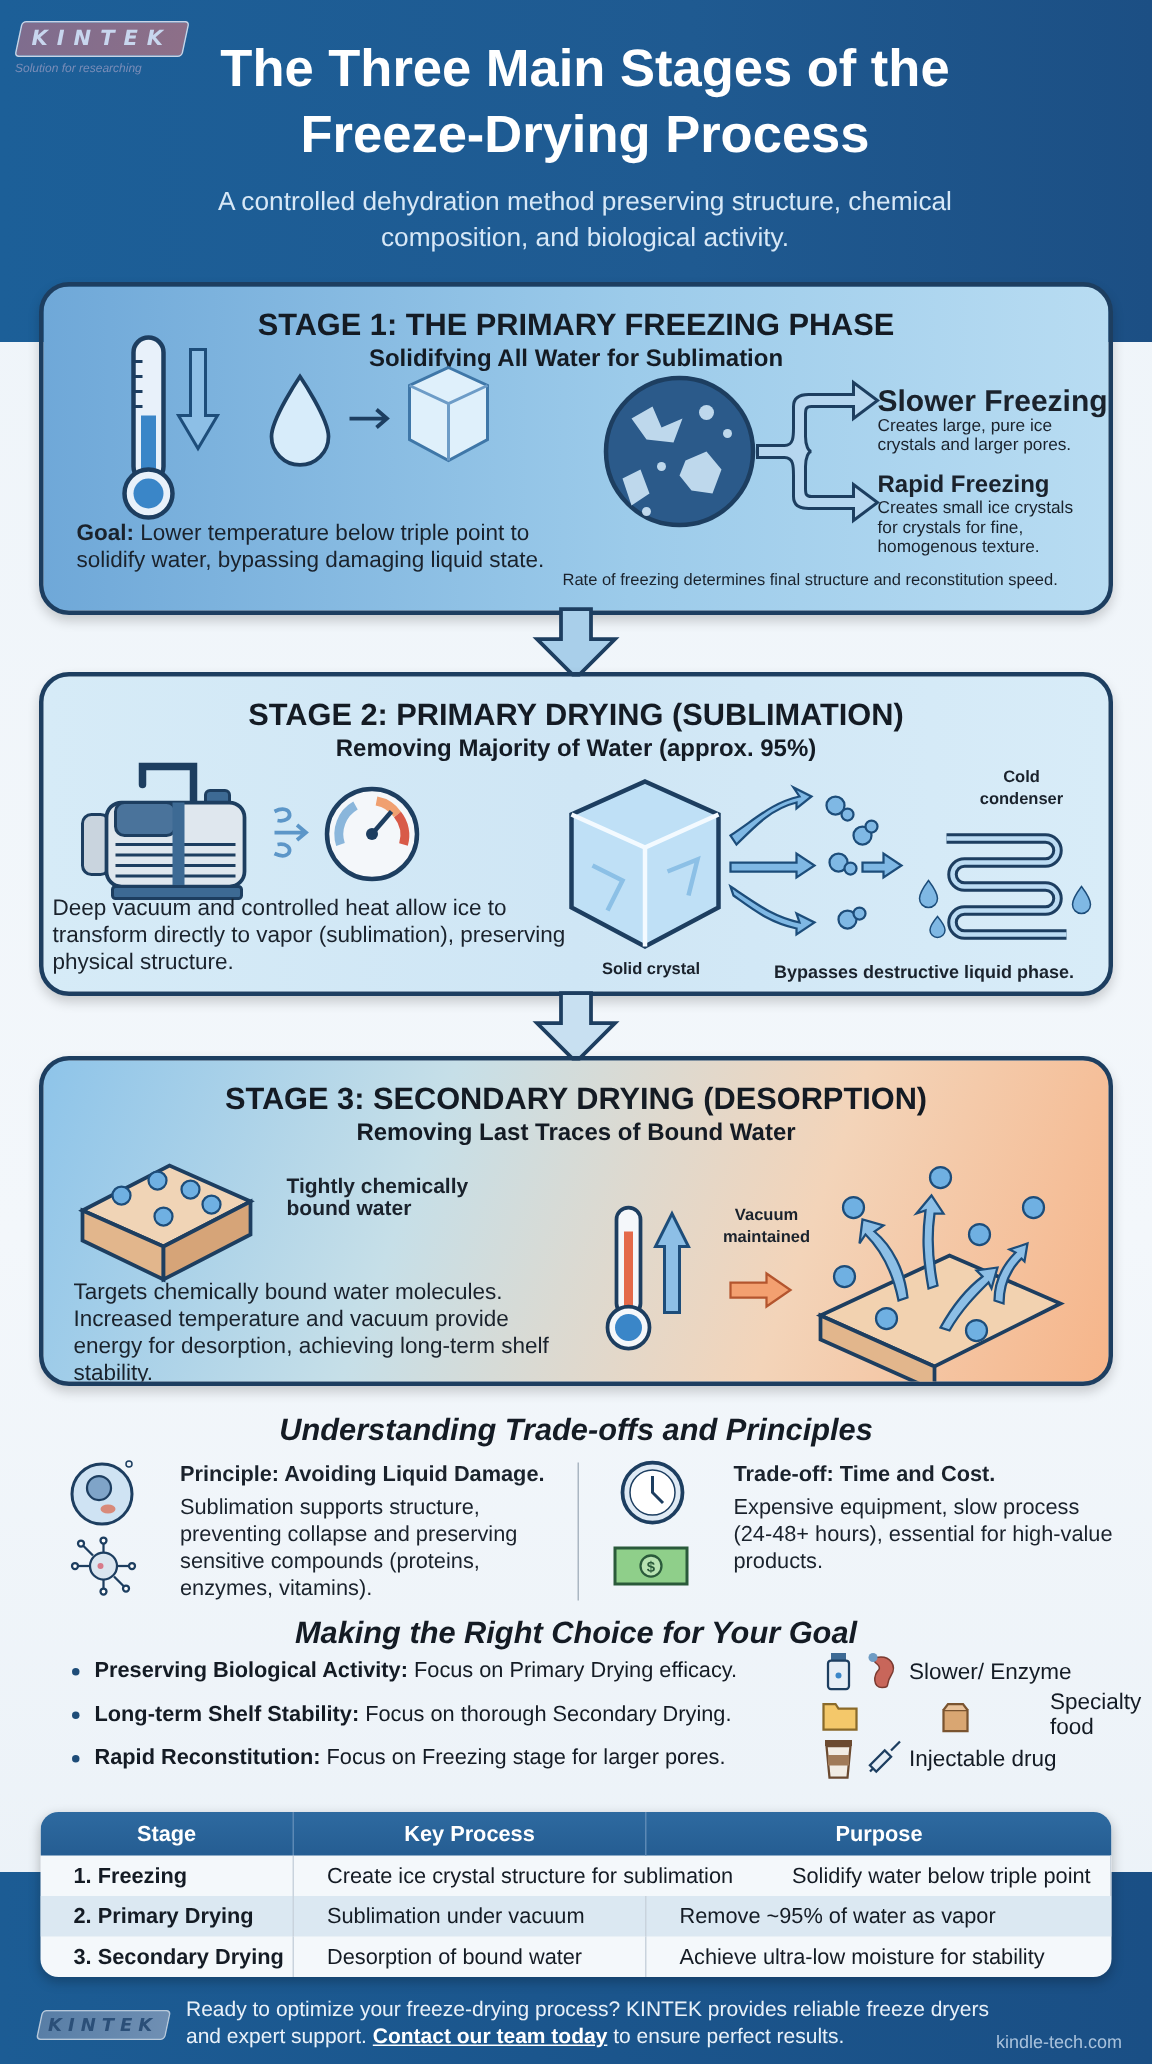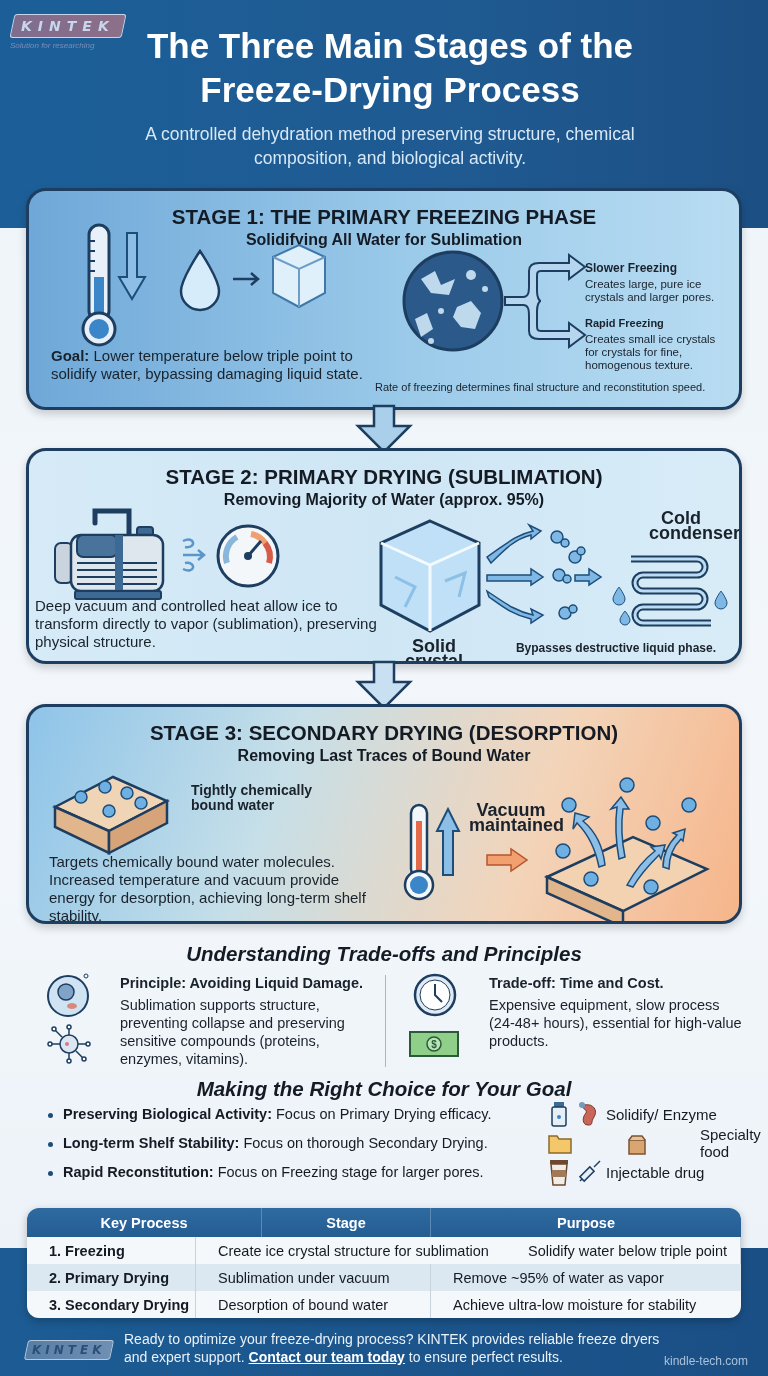--- a/index.html
+++ b/index.html
@@ -45,21 +45,21 @@
   .c1 { top: 188px; height: 222px; background: linear-gradient(90deg, #6fa8d8 0%, #9ccbea 55%, #b8dcf2 100%); }
   .c2 { top: 448px; height: 216px; background: linear-gradient(90deg, #d6ebf7 0%, #cfe6f5 50%, #d8ecf8 100%); }
   .c3 { top: 704px; height: 220px; background: linear-gradient(110deg, #8ec4e9 0%, #c6dfe8 35%, #f3d4b9 70%, #f6b58a 100%); }
   .card h2 { position: absolute; left: 0; width: 100%; text-align: center; font-size: 20.5px; font-weight: bold; color: #141b24; }
   .card h3 { position: absolute; left: 0; width: 100%; text-align: center; font-size: 16px; font-weight: bold; color: #141b24; }
   .c1 h2, .c2 h2, .c3 h2 { top: 14px; }
   .c1 h3, .c2 h3, .c3 h3 { top: 40px; }
   .txt { position: absolute; font-size: 15px; line-height: 18px; color: #1a222c; }
   .small { position: absolute; font-size: 11.5px; line-height: 13px; color: #1a222c; }
   .bold { font-weight: bold; }
-  .lbl { position: absolute; font-size: 18px; font-weight: bold; color: #1a222c; text-align: center; line-height: 15px; }
+  .lbl { position: absolute; font-size: 11px; font-weight: bold; color: #1a222c; text-align: center; line-height: 15px; }
 
   .down-arrow { position: absolute; left: 356px; width: 56px; height: 48px; }
 
   .sec-title { position: absolute; left: 0; width: 768px; text-align: center; font-size: 20.5px; font-weight: bold; color: #141b24; font-style: italic; }
   .divider { position: absolute; left: 385px; top: 975px; width: 1px; height: 92px; background: #aab6c2; }
 
   .goal-row { position: absolute; left: 48px; font-size: 14.5px; color: #141b24; }
   .goal-row .dot { display: inline-block; width: 5px; height: 5px; border-radius: 50%; background: #1e4c78; margin-right: 10px; vertical-align: middle; }
   .app-row { position: absolute; left: 548px; height: 26px; display: flex; align-items: center; }
   .app-row .t { font-size: 15px; color: #141b24; margin-left: 4px; }
@@ -138,23 +138,23 @@
       <path d="M14 70 L26 64 L32 80 L20 88 Z"></path>
       <circle cx="70" cy="26" r="5"></circle>
         <circle cx="84" cy="40" r="3"></circle>
         <circle cx="40" cy="62" r="3"></circle>
         <circle cx="30" cy="92" r="3"></circle>
     </g>
   </svg>
   <svg style="left:476px;top:60px" width="82" height="100" viewBox="0 0 82 100">
     <path d="M0 46 H18 C24 46 24 40 24 34 V20 C24 14 28 12 34 12 H64 V4 L80 16 L64 28 V20 H36 C32 20 32 22 32 26 V40 C32 46 34 50 36 50 C34 50 32 54 32 60 V74 C32 78 32 80 36 80 H64 V72 L80 84 L64 96 V88 H34 C28 88 24 86 24 80 V66 C24 60 24 54 18 54 H0 Z" fill="#b6d6ef" stroke="#1d3e60" stroke-width="2"></path>
   </svg>
-  <div class="lbl" style="left:556px;top:70px;text-align:left;font-size:12px;">Slower Freezing</div>
+  <div class="lbl" style="left:556px;top:70px;text-align:left;font-size:20px;">Slower Freezing</div>
   <div class="small" style="left:556px;top:87px;width:140px;">Creates large, pure ice crystals and larger pores.</div>
-  <div class="lbl" style="left:556px;top:125px;text-align:center;font-size:11px;">Rapid Freezing</div>
+  <div class="lbl" style="left:556px;top:125px;text-align:center;font-size:16px;">Rapid Freezing</div>
   <div class="small" style="left:556px;top:142px;width:140px;">Creates small ice crystals for crystals for fine, homogenous texture.</div>
   <div class="small" style="left:346px;top:190px;width:370px;font-size:11px;">Rate of freezing determines final structure and reconstitution speed.</div>
 </section>
 
 <svg class="down-arrow" style="top:406px" viewBox="0 0 56 48">
   <path d="M18 0 H38 V20 H54 L28 46 L2 20 H18 Z" fill="#a9cfea" stroke="#1d3e60" stroke-width="2.5"></path>
 </svg>
 
 <section class="card c2">
   <h2>STAGE 2: PRIMARY DRYING (SUBLIMATION)</h2>
@@ -331,21 +331,21 @@
 <div class="app-row" style="top:1101px;">
   <svg style="position:relative" width="22" height="26" viewBox="0 0 22 26">
       <rect x="6" y="1" width="10" height="5" fill="#3d6a94"></rect>
       <rect x="4" y="6" width="14" height="19" rx="2" fill="#e6eef6" stroke="#1d3e60" stroke-width="1.5"></rect>
       <circle cx="11" cy="16" r="2" fill="#3a86c8"></circle>
     </svg>
   <svg style="position:relative;margin-left:6px" width="26" height="26" viewBox="0 0 26 26">
       <path d="M8 4 C18 2 22 10 18 16 C14 22 18 24 12 24 C6 24 6 16 10 12 C12 8 4 8 8 4Z" fill="#c8665a" stroke="#7a3a30" stroke-width="1"></path>
       <circle cx="6" cy="4" r="3" fill="#6f9cc4"></circle>
     </svg>
-  <span class="t">Solidify/ Enzyme</span>
+  <span class="t">Slower/ Enzyme</span>
 </div>
 <div class="app-row" style="top:1130px;gap:48px;">
   <svg style="position:relative" width="24" height="22" viewBox="0 0 24 22">
       <path d="M1 4 H9 L11 7 H23 V21 H1 Z" fill="#f4c86a" stroke="#8a6a2a" stroke-width="1.5"></path>
     </svg>
   <svg style="position:relative;margin-left:6px" width="22" height="26" viewBox="0 0 22 26">
       <path d="M3 10 H19 V24 H3 Z" fill="#d9a672" stroke="#7a5430" stroke-width="1.5"></path>
       <path d="M3 10 L6 6 H16 L19 10" fill="#e9c29a" stroke="#7a5430" stroke-width="1.5"></path>
     </svg>
   <span class="t">Specialty food</span>
@@ -359,22 +359,22 @@
   <svg style="position:relative;margin-left:6px" width="26" height="26" viewBox="0 0 26 26">
       <path d="M4 22 L8 18" stroke="#1d3e60" stroke-width="1.5"></path>
       <rect x="8" y="8" width="6" height="14" transform="rotate(45 11 15)" fill="#e6eef6" stroke="#1d3e60" stroke-width="1.5"></rect>
       <path d="M18 8 L24 2" stroke="#1d3e60" stroke-width="1.5"></path>
     </svg>
   <span class="t">Injectable drug</span>
 </div>
 
 <div class="table">
   <div class="row hrow">
+    <div class="cell col1">Stage</div>
     <div class="cell col2">Key Process</div>
-    <div class="cell col1">Stage</div>
     <div class="cell col3">Purpose</div>
   </div>
   <div class="row">
     <div class="cell col1 bold">1. Freezing</div>
     <div class="cell col3">Create ice crystal structure for sublimation</div>
     <div class="cell col2">Solidify water below triple point</div>
   </div>
   <div class="row">
     <div class="cell col1 bold">2. Primary Drying</div>
     <div class="cell col2">Sublimation under vacuum</div>

